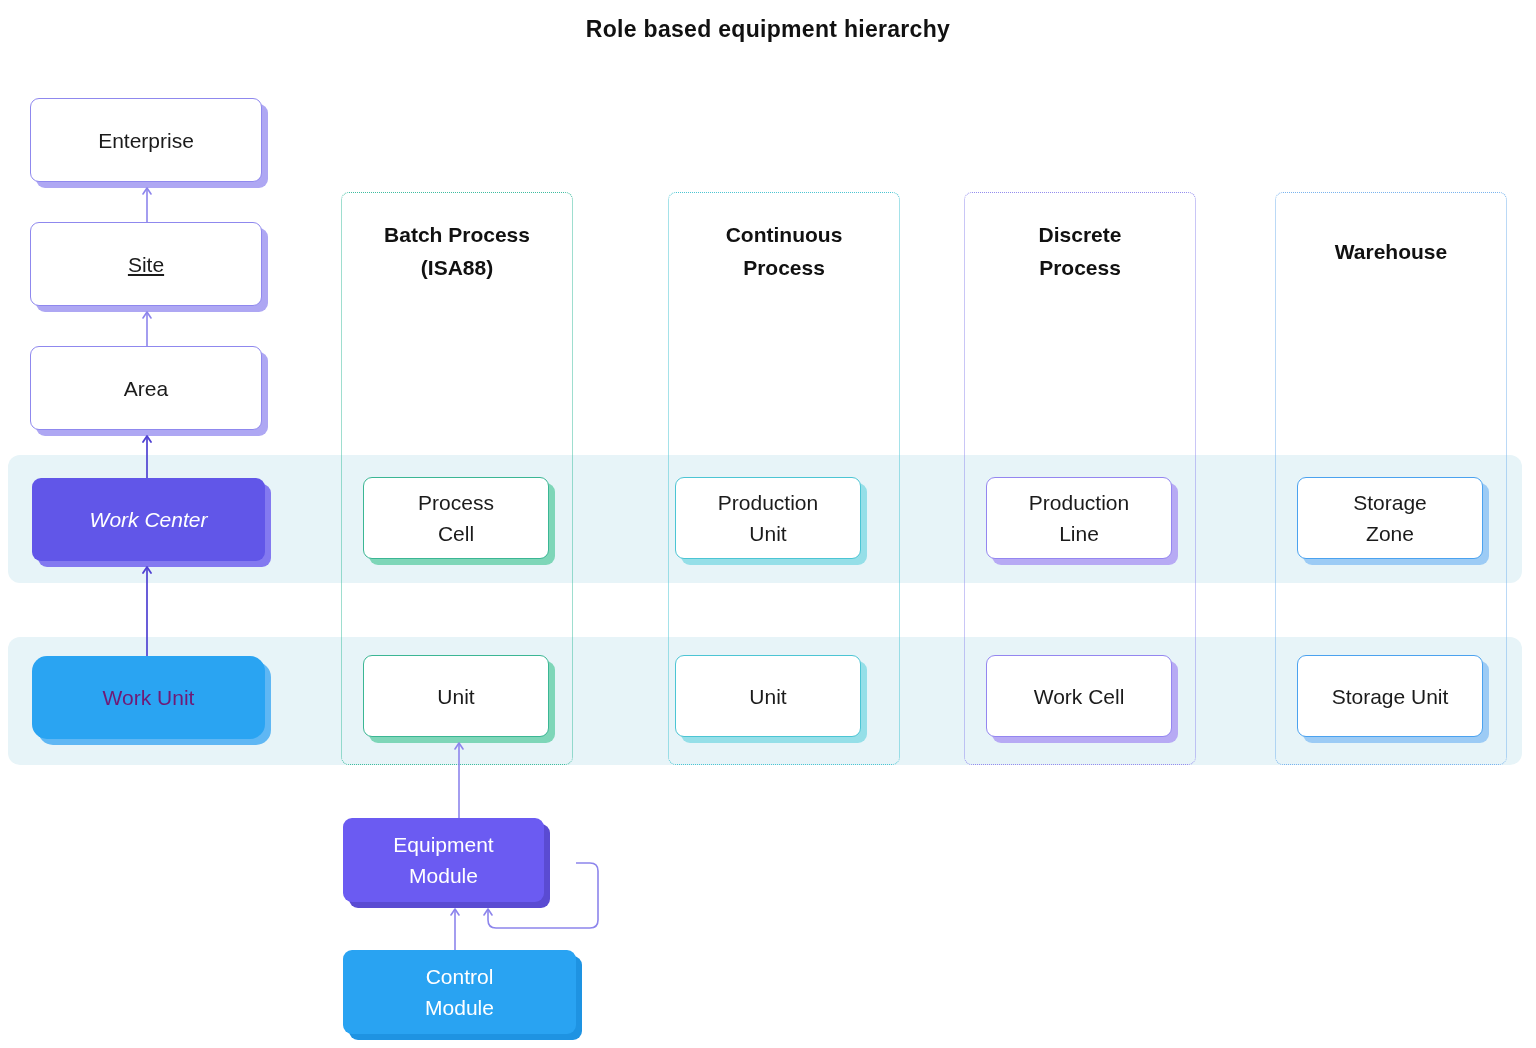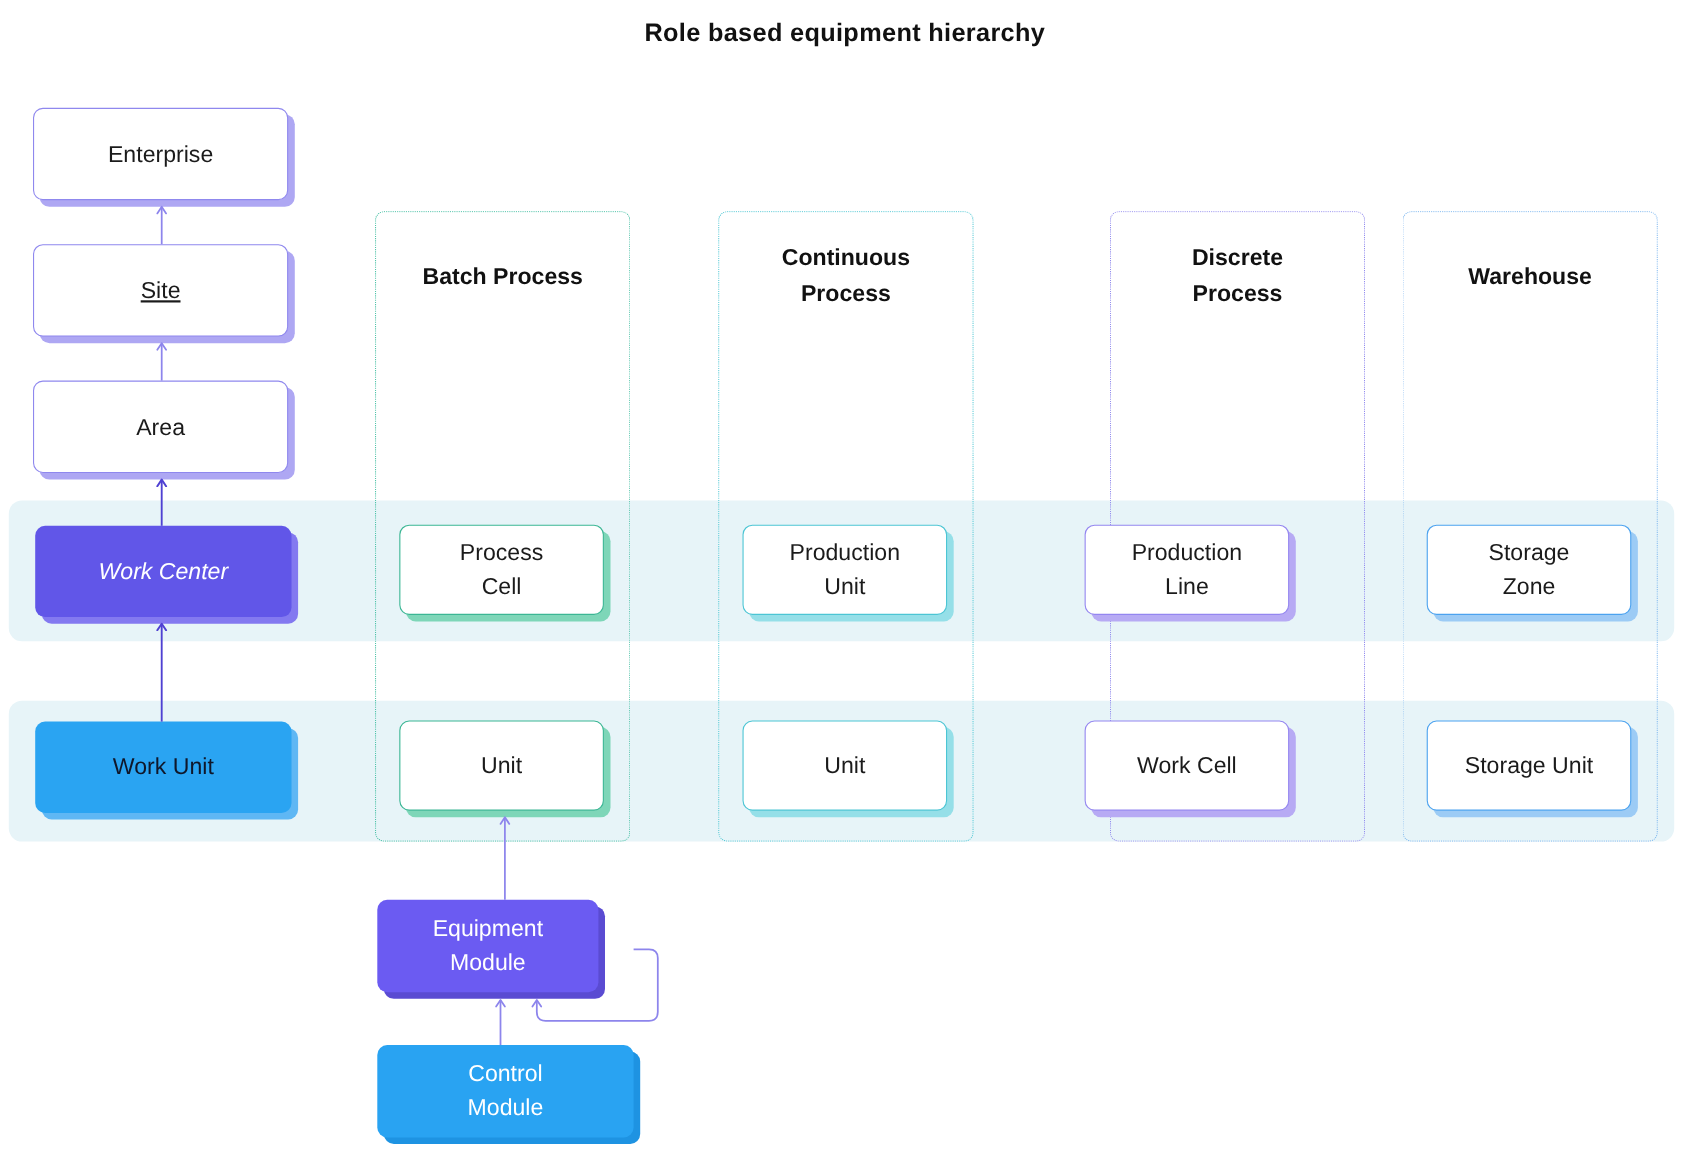--- a/index.html
+++ b/index.html
@@ -19,22 +19,22 @@
     background:#e7f4f8; border-radius:12px; z-index:1;
   }
   .band-1 { top:455px; }
   .band-2 { top:637px; }
   
   .column {
     position:absolute; top:192px; width:232px; height:573px;
     border-radius:8px; z-index:2;
   }
   .col-batch      { left:341px;  border:1.5px dotted #3fbda0; }
-  .col-continuous { left:653px;  border:1.5px dotted #4cc6d3; }
-  .col-discrete   { left:1009px;  border:1.5px dotted #948dee; }
+  .col-continuous { left:668px;  border:1.5px dotted #4cc6d3; }
+  .col-discrete   { left:964px;  border:1.5px dotted #948dee; }
   .col-warehouse  { left:1275px; border:1.5px dotted #79b4ee; }
   .col-header {
     position:absolute; top:0; left:0; width:100%; height:116px;
     display:flex; flex-direction:column; justify-content:center;
     text-align:center; font-size:21px; font-weight:700; line-height:33px; color:#111;
   }
   .col-header span { display:block; }
   
   .node {
     position:absolute; z-index:3;
@@ -43,21 +43,21 @@
     white-space:pre-line; border-radius:9px; color:#1b1b1b;
   }
   .chain { left:30px; width:232px; height:84px; background:#fff;
            border:1px solid #8f88ee; box-shadow:6px 6px 0 #aea7f3; }
   .n-enterprise { top:98px; }
   .n-site       { top:222px;text-decoration:underline; }
   .n-area       { top:346px;text-align:right; }
   .n-work-center { left:32px; top:478px; width:233px; height:83px;
                    background:#6156e8; box-shadow:6px 6px 0 #8379f0; color:#fff;font-style:italic; }
   .n-work-unit   { left:32px; top:656px; width:233px; height:83px;
-                   background:#2aa4f2; box-shadow:6px 6px 0 #5fb7f4; color:#0f172a; }
+                   background:#2aa4f2; box-shadow:6px 6px 0 #5fb7f4; color:#701a75;border-radius:15px; }
   .cell { width:186px; height:82px; background:#fff; }
   .row-1 { top:477px; }
   .row-2 { top:655px; }
   .cx-batch      { left:363px; }
   .cx-continuous { left:675px; }
   .cx-discrete   { left:986px; }
   .cx-warehouse  { left:1297px; }
   .v-green  { border:1px solid #3bb694; box-shadow:6px 6px 0 #7ed6b8; }
   .v-teal   { border:1px solid #4cc5d4; box-shadow:6px 6px 0 #95dfe8; }
   .v-purple { border:1px solid #9486f0; box-shadow:6px 6px 0 #b7aaf4; }
@@ -74,20 +74,21 @@
 <div class="canvas">
 
   <h1 class="title">Role based equipment hierarchy</h1>
 
   <div class="band band-1"></div>
   <div class="band band-2"></div>
 
   <div class="column col-batch">
     <div class="col-header">
       <span>Batch Process</span>
+      <span>(ISA88)</span>
     </div>
   </div>
   <div class="column col-continuous">
     <div class="col-header">
       <span>Continuous</span>
       <span>Process</span>
     </div>
   </div>
   <div class="column col-discrete">
     <div class="col-header">

